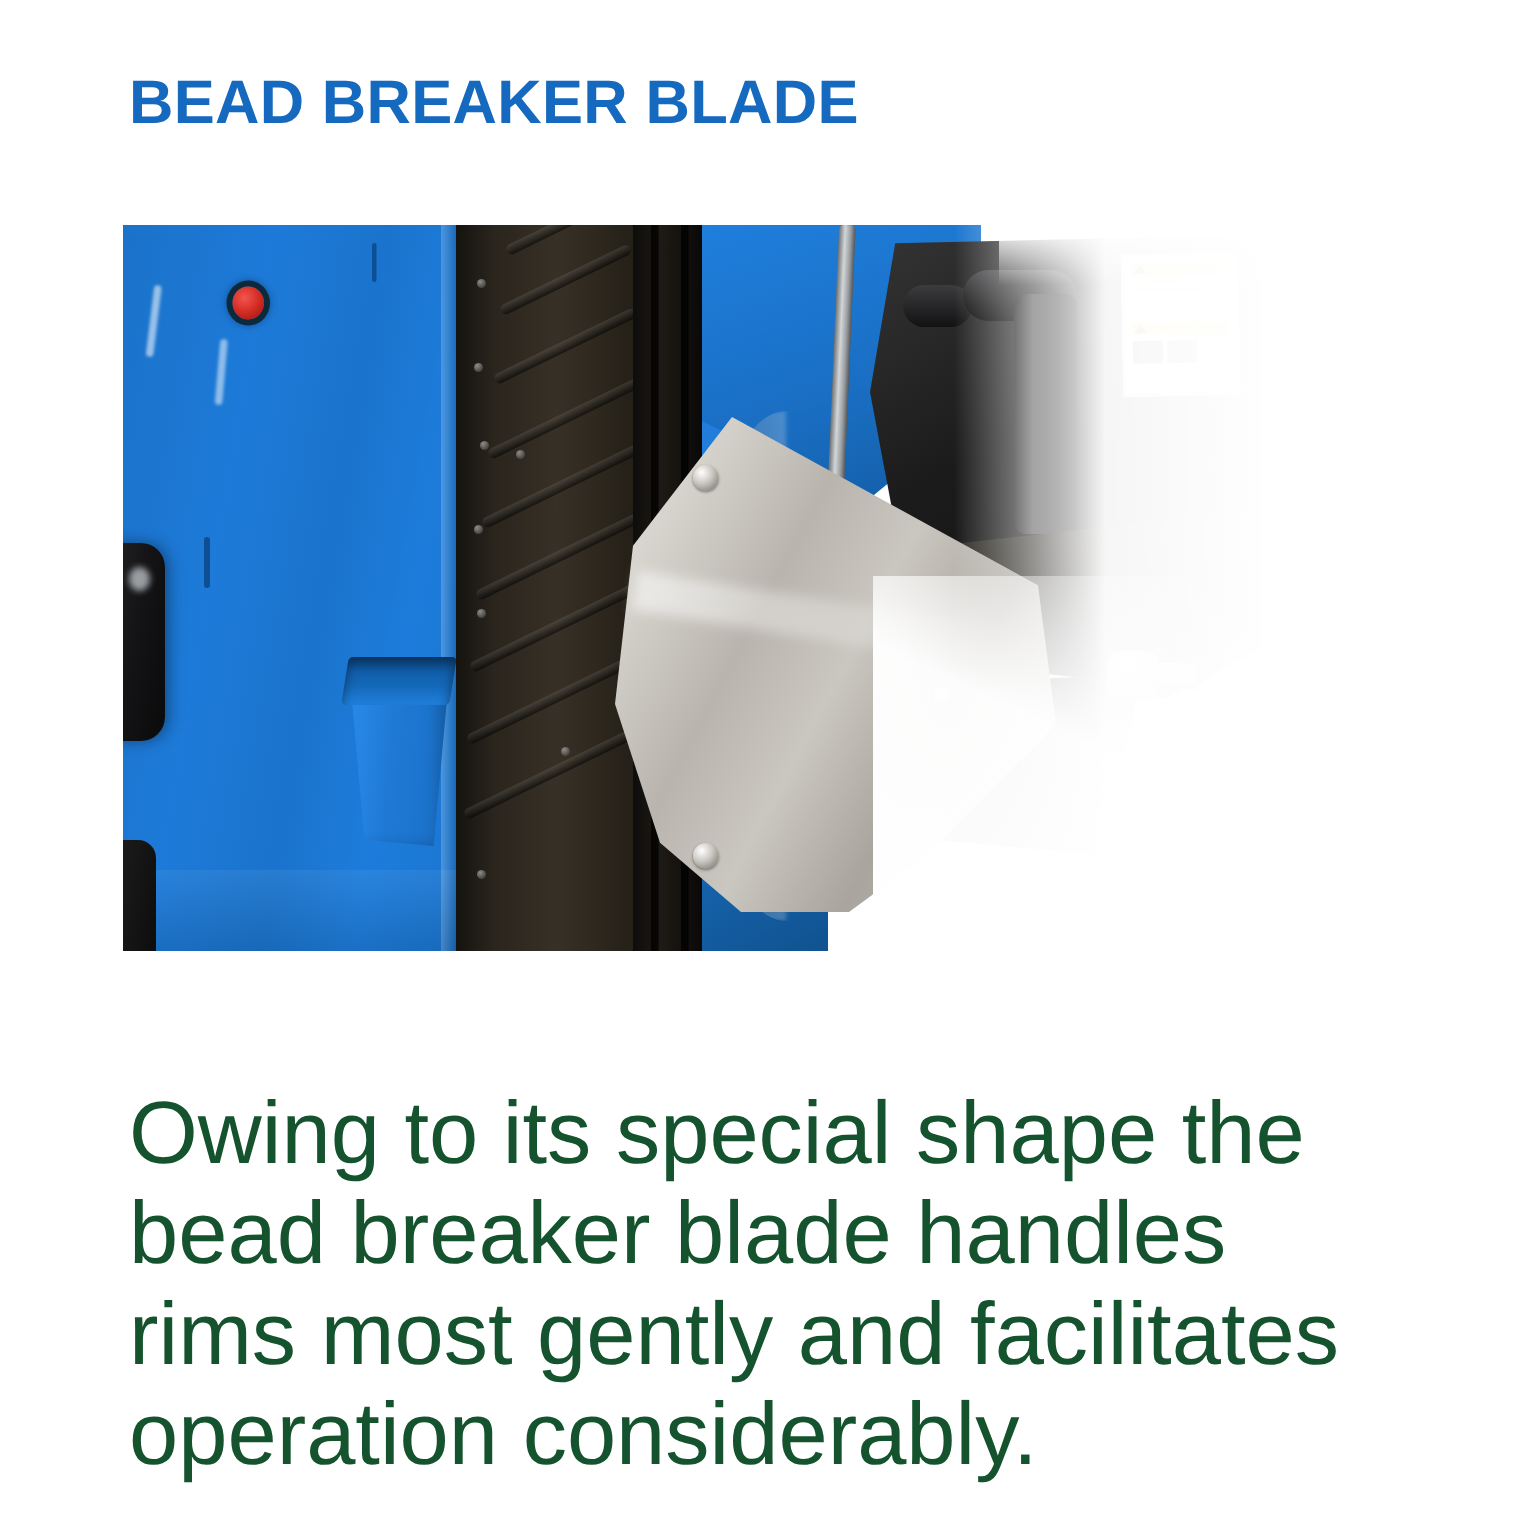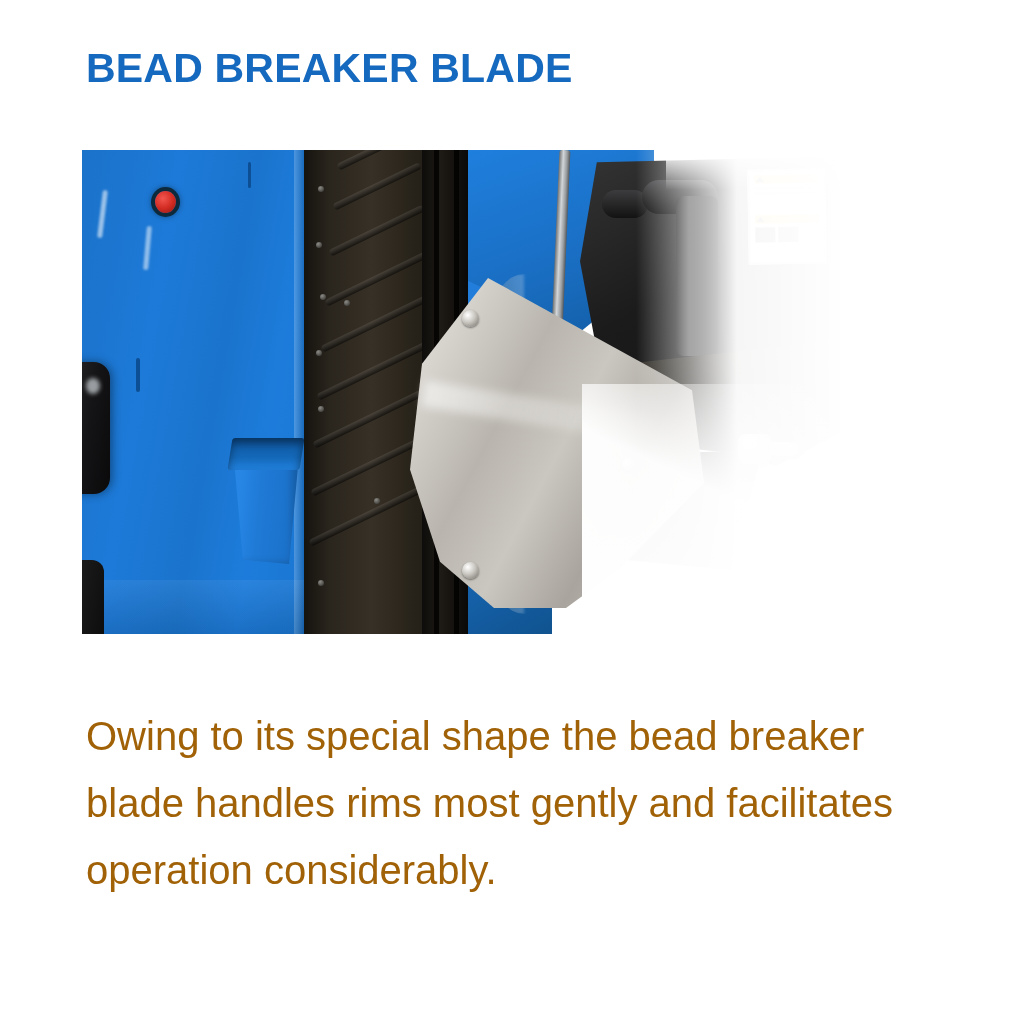--- a/index.html
+++ b/index.html
@@ -464,23 +464,23 @@
     height: 40px;
     background: linear-gradient(180deg, #ffffff 0%, rgba(255,255,255,0) 100%);
   }
 
   
   .body-copy {
     position: absolute;
     left: 86px;
     top: 663px;
     width: 830px;
-    font-size: 40px;
+    font-size: 59px;
     line-height: 67px;
-    color: #a16207;
+    color: #14532d;
     font-weight: normal;
   }
 </style>
 </head>
 <body>
 
 <div class="page">
 
   <h1 class="section-title">BEAD BREAKER BLADE</h1>
 

